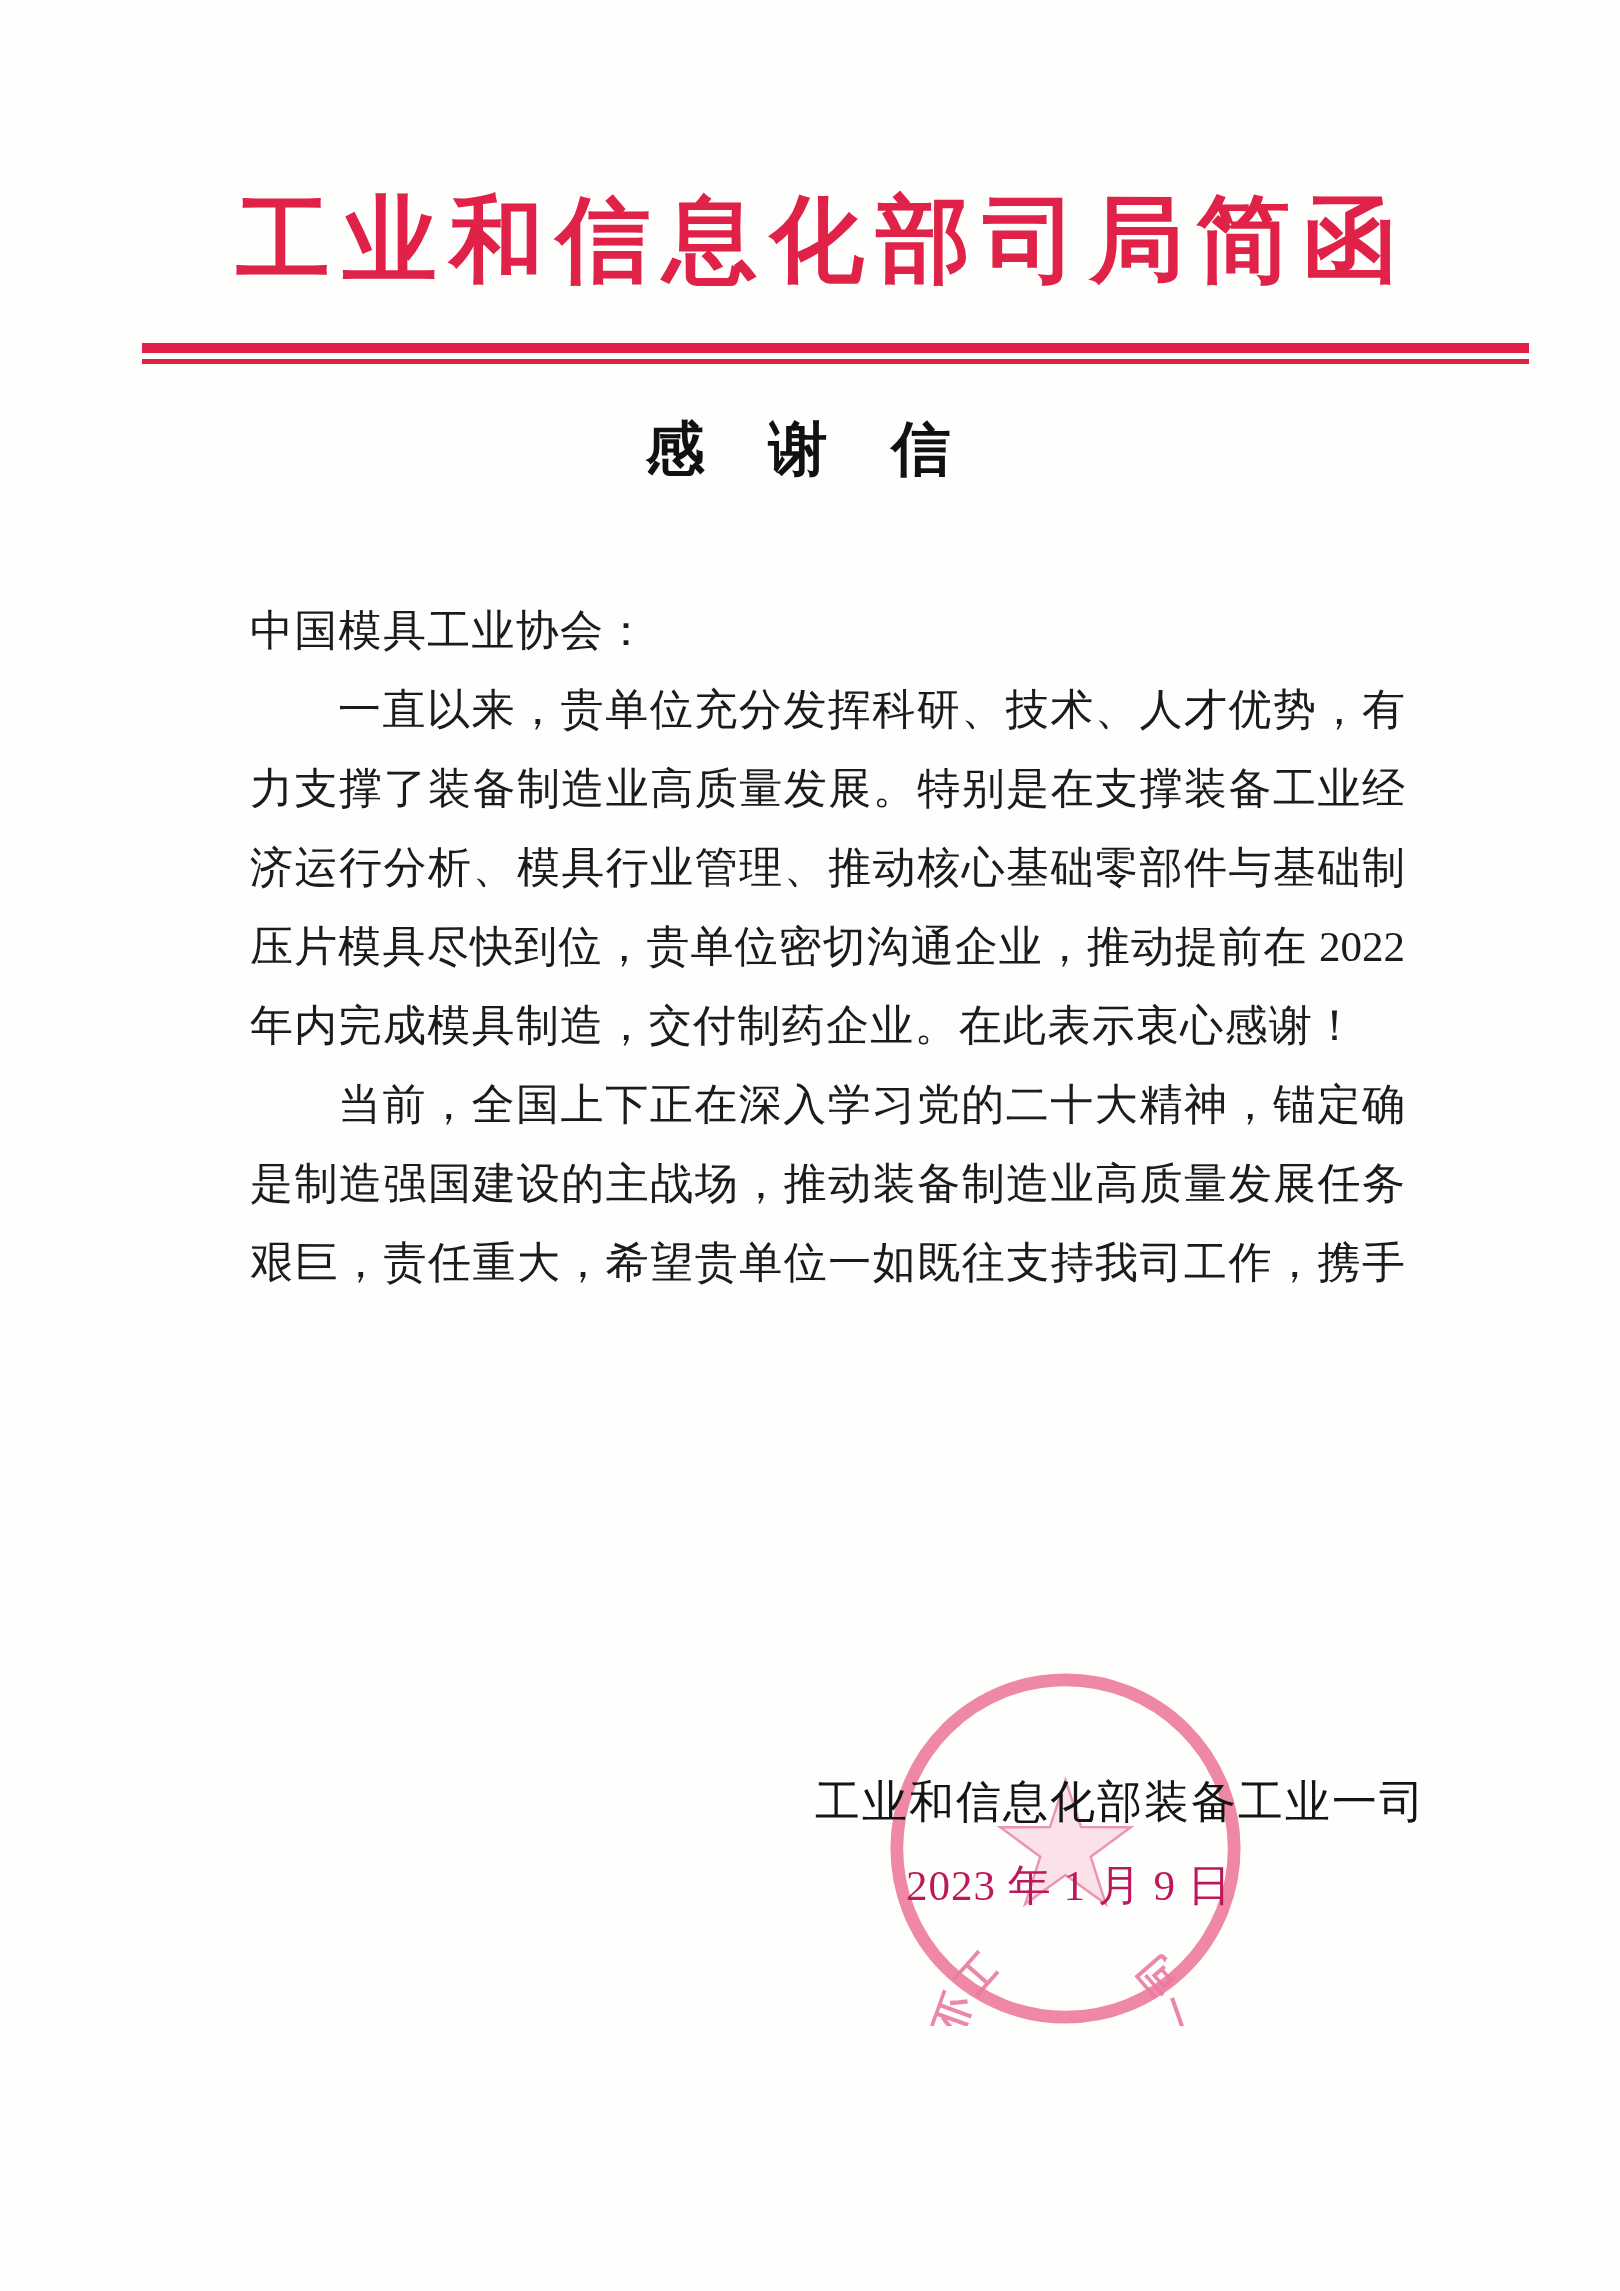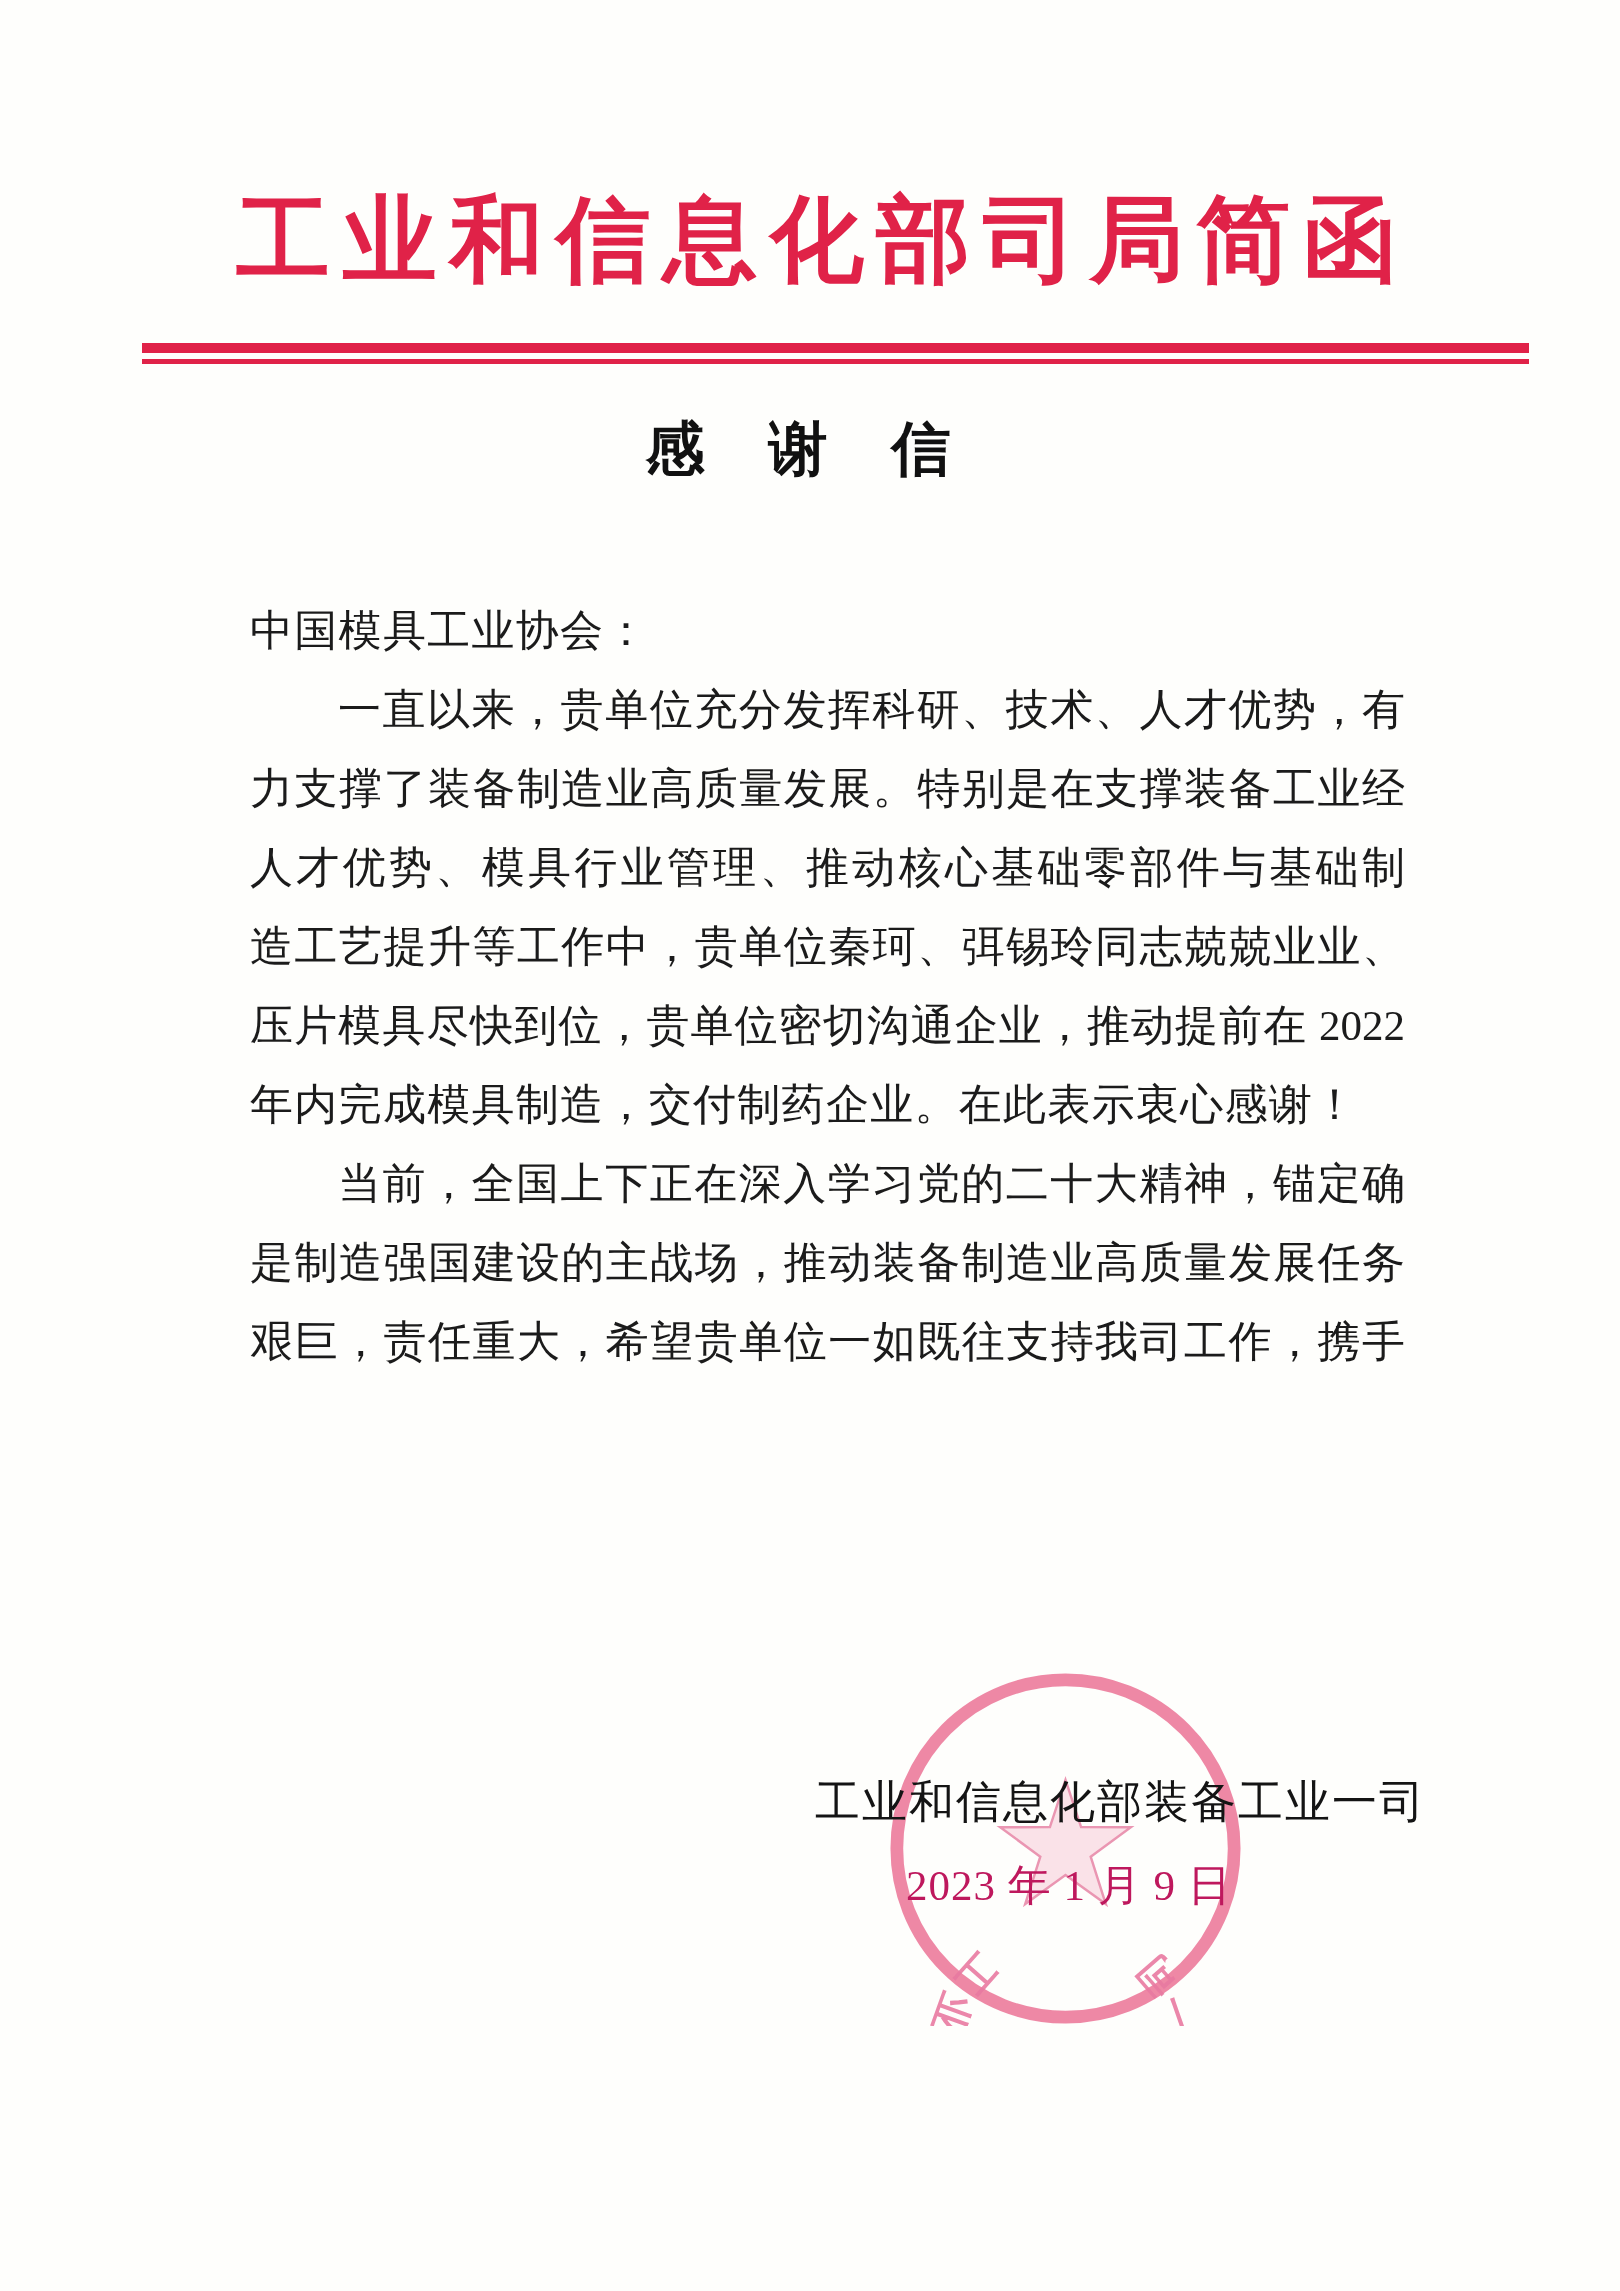--- a/index.html
+++ b/index.html
@@ -94,22 +94,21 @@
 
   <div class="rule-thick"></div>
   <div class="rule-thin"></div>
 
   <div class="letter-title">感谢信</div>
 
   <div class="body-block">
     <div class="bl">中国模具工业协会：</div>
     <div class="bl ind jst">一直以来，贵单位充分发挥科研、技术、人才优势，有</div>
     <div class="bl jst">力支撑了装备制造业高质量发展。特别是在支撑装备工业经</div>
-    <div class="bl jst">人才优势、模具行业管理、推动核心基础零部件与基础制</div>
-    <div class="bl jst">造工艺提升等工作中，贵单位秦珂、弭锡玲同志兢兢业业、</div>
+    <div class="bl jst">济运行分析、模具行业管理、推动核心基础零部件与基础制</div>
     <div class="bl jst">压片模具尽快到位，贵单位密切沟通企业，推动提前在 2022</div>
     <div class="bl">年内完成模具制造，交付制药企业。在此表示衷心感谢！</div>
     <div class="bl ind jst">当前，全国上下正在深入学习党的二十大精神，锚定确</div>
     <div class="bl jst">是制造强国建设的主战场，推动装备制造业高质量发展任务</div>
     <div class="bl jst">艰巨，责任重大，希望贵单位一如既往支持我司工作，携手</div>
   </div>
 
   <svg class="seal" viewBox="0 0 368 362">
     <defs>
       <path id="sealRingPath" d="M 95.9 286.0 A 137 137 0 1 0 272.1 286.0" fill="none"></path>

